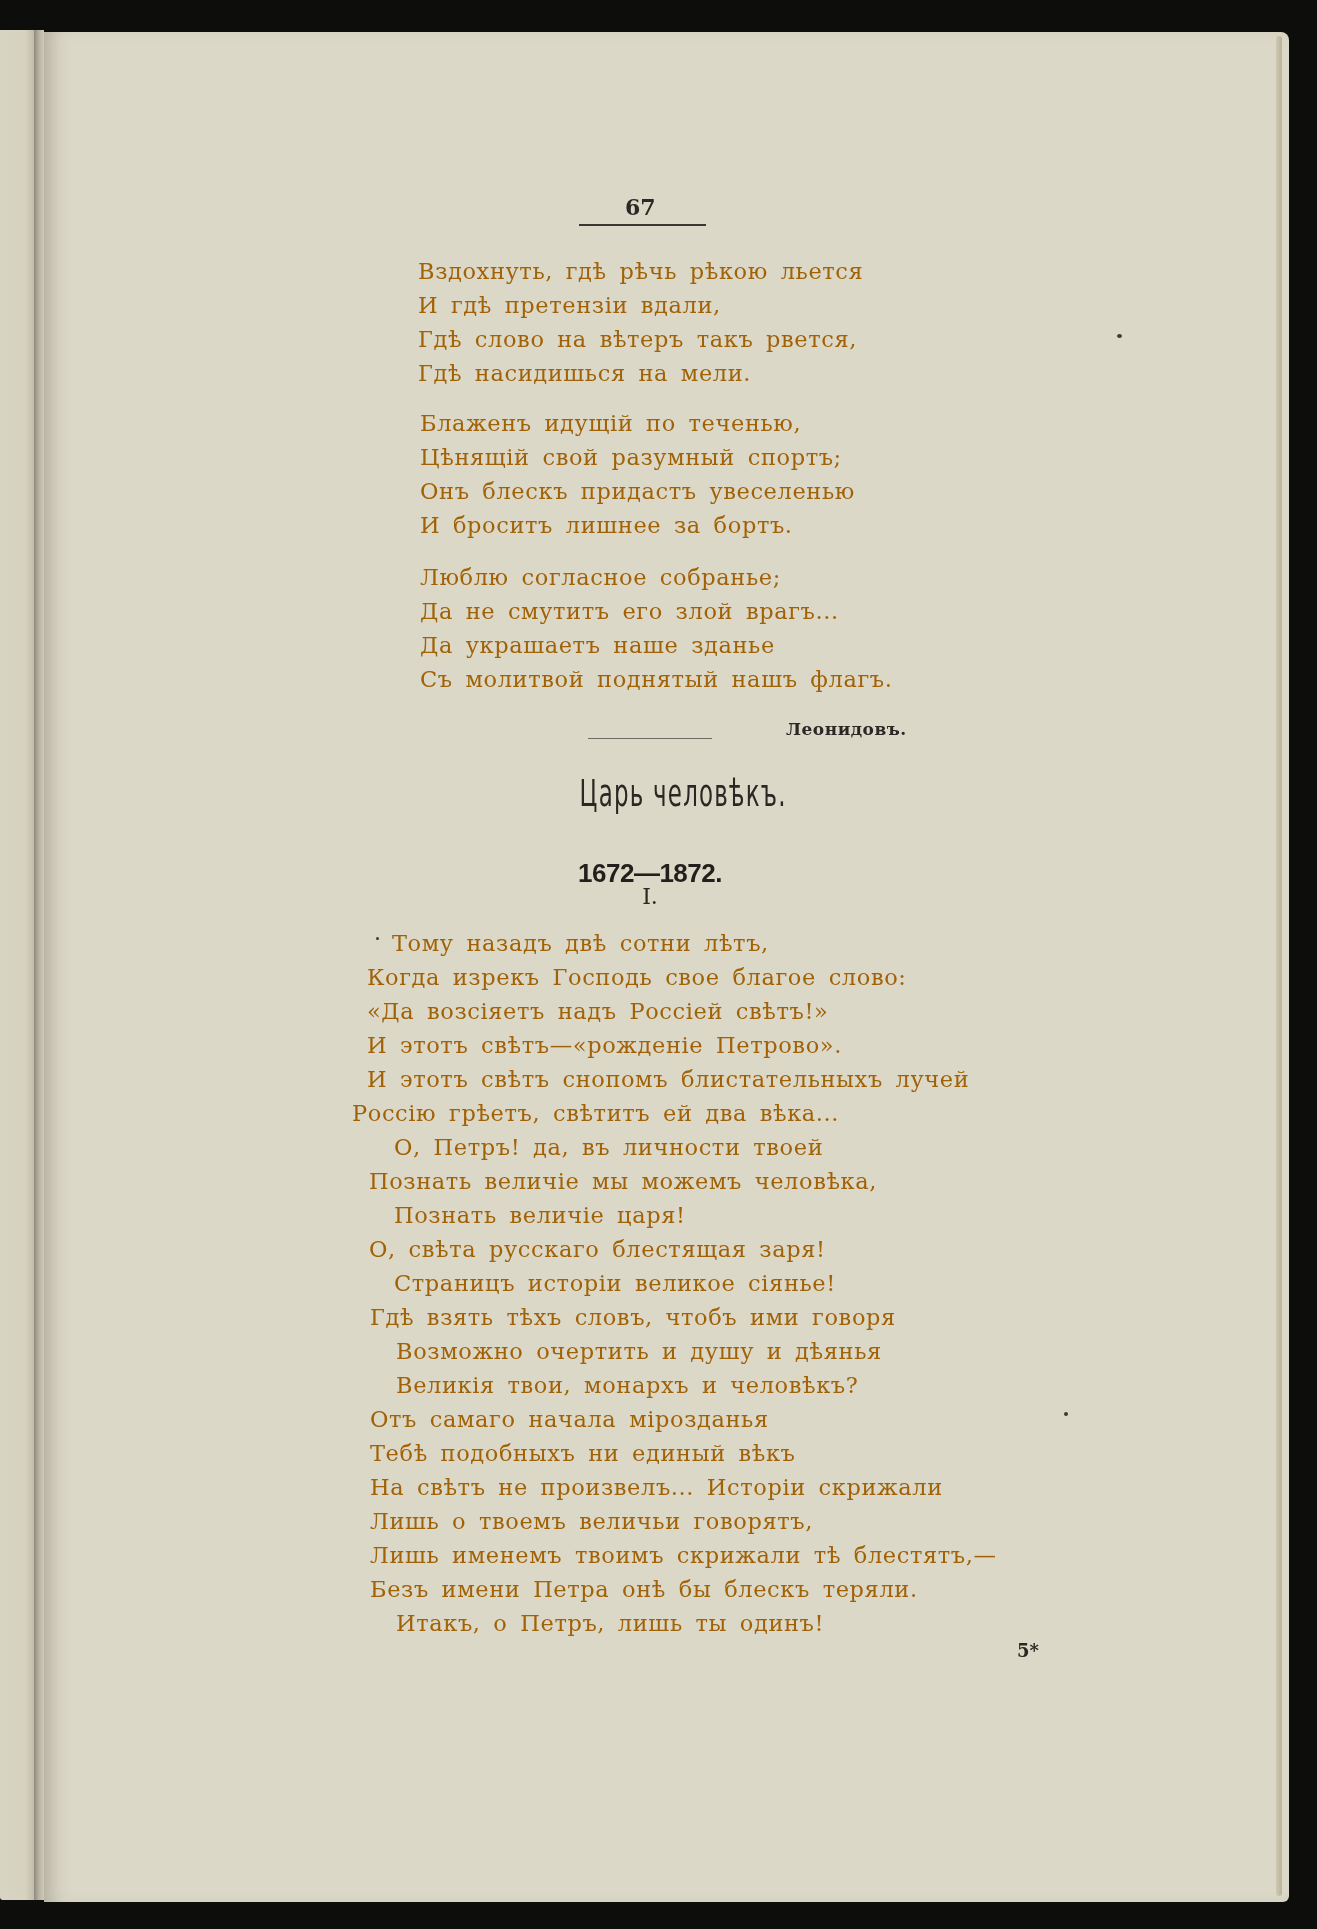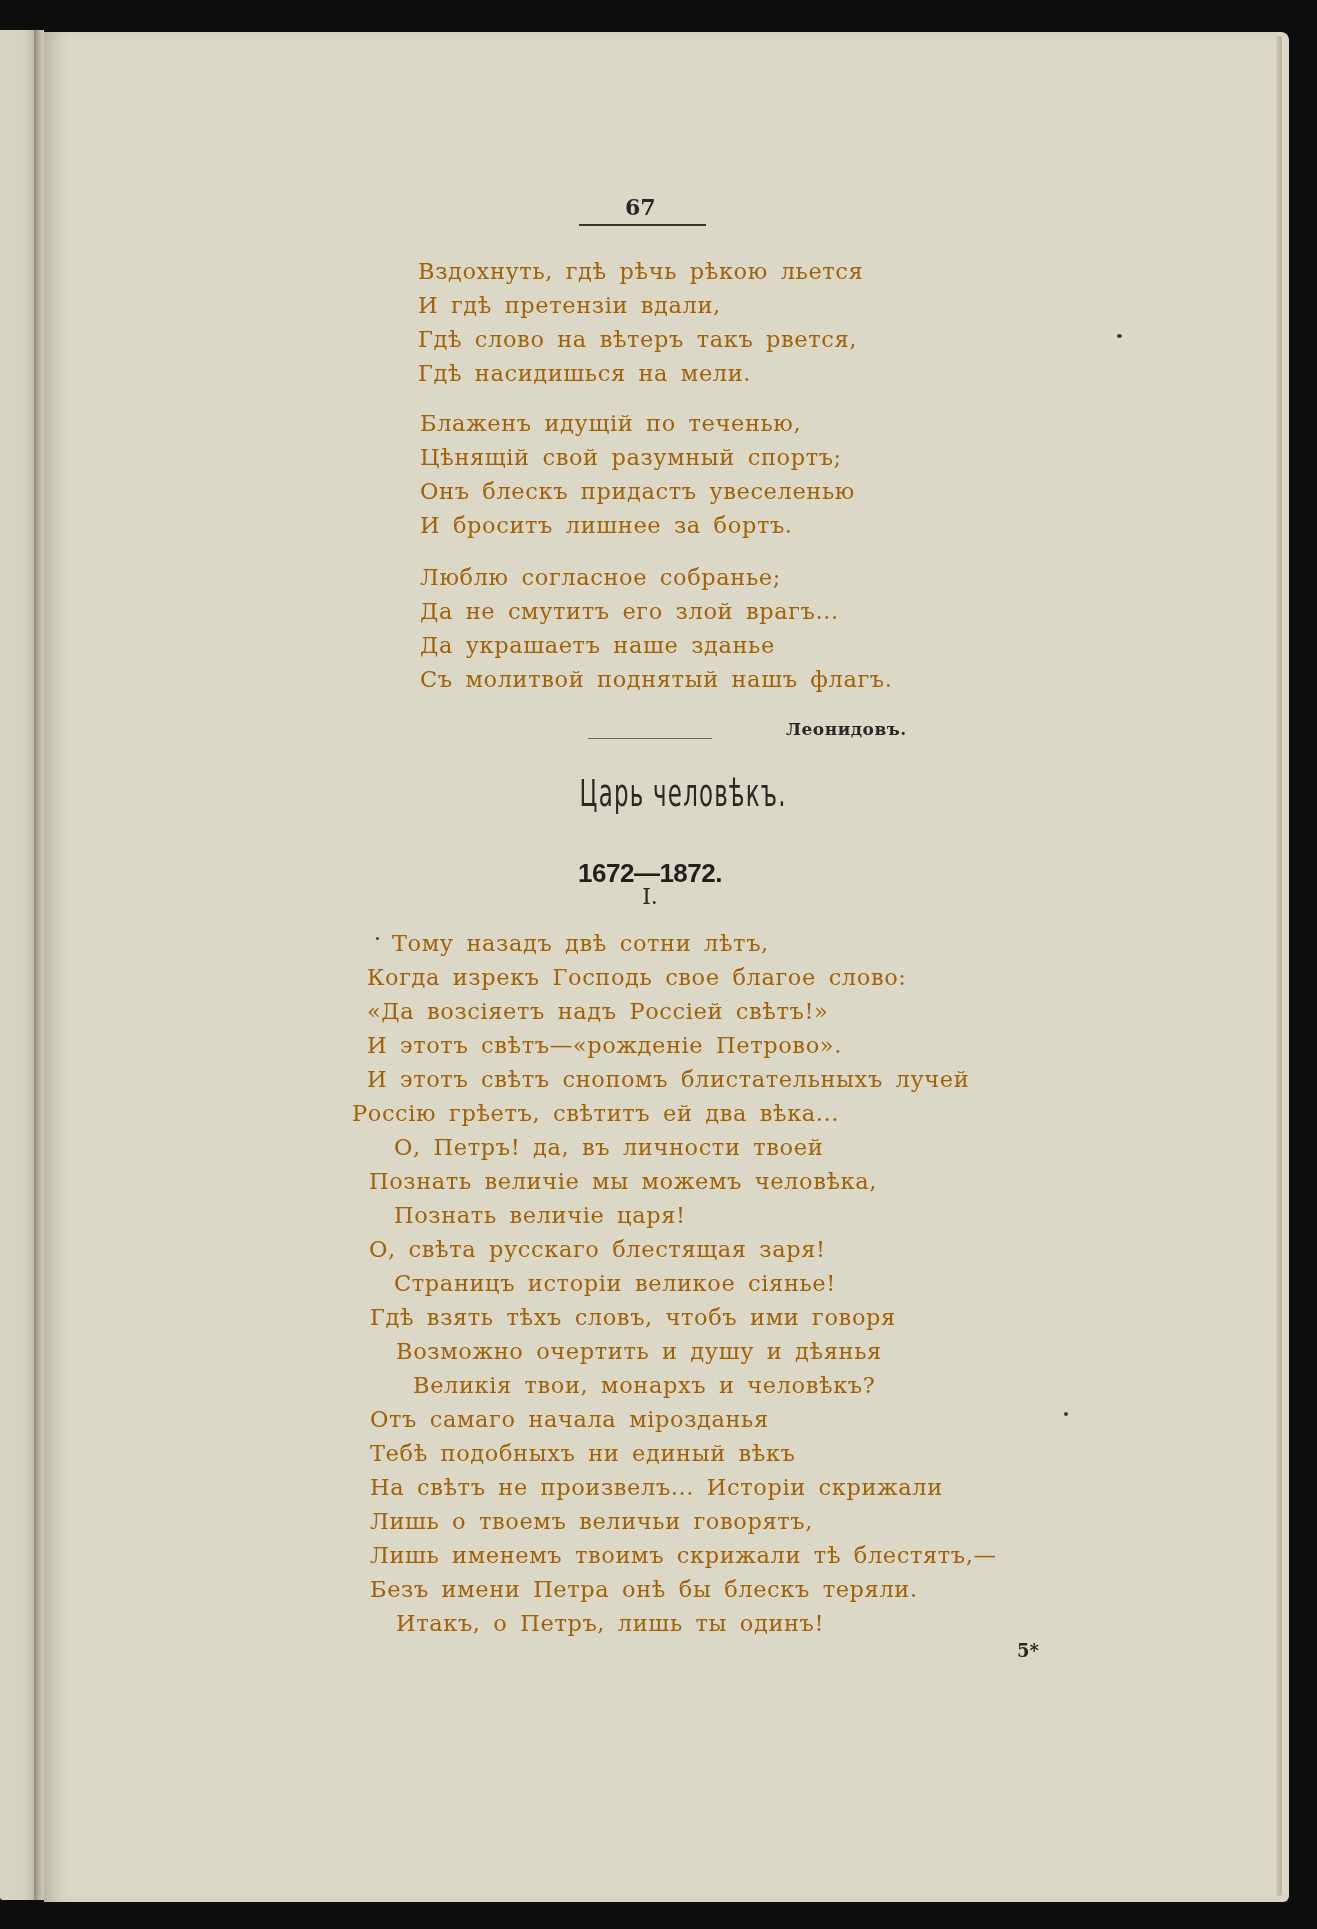--- a/index.html
+++ b/index.html
@@ -106,21 +106,21 @@
 <div class="line" style="left:367px;top:1032px">И этотъ свѣтъ—«рожденіе Петрово».</div>
 <div class="line" style="left:367px;top:1066px">И этотъ свѣтъ снопомъ блистательныхъ лучей</div>
 <div class="line" style="left:352px;top:1100px">Россію грѣетъ, свѣтитъ ей два вѣка...</div>
 <div class="line" style="left:394px;top:1134px">О, Петръ! да, въ личности твоей</div>
 <div class="line" style="left:369px;top:1168px">Познать величіе мы можемъ человѣка,</div>
 <div class="line" style="left:394px;top:1202px">Познать величіе царя!</div>
 <div class="line" style="left:369px;top:1236px">О, свѣта русскаго блестящая заря!</div>
 <div class="line" style="left:394px;top:1270px">Страницъ исторіи великое сіянье!</div>
 <div class="line" style="left:370px;top:1304px">Гдѣ взять тѣхъ словъ, чтобъ ими говоря</div>
 <div class="line" style="left:396px;top:1338px">Возможно очертить и душу и дѣянья</div>
-<div class="line" style="left:413px;top:1372px">Великія твои, монархъ и человѣкъ?</div>
+<div class="line" style="left:396px;top:1372px">Великія твои, монархъ и человѣкъ?</div>
 <div class="line" style="left:370px;top:1406px">Отъ самаго начала мірозданья</div>
 <div class="line" style="left:370px;top:1440px">Тебѣ подобныхъ ни единый вѣкъ</div>
 <div class="line" style="left:370px;top:1474px">На свѣтъ не произвелъ... Исторіи скрижали</div>
 <div class="line" style="left:370px;top:1508px">Лишь о твоемъ величьи говорятъ,</div>
 <div class="line" style="left:370px;top:1542px">Лишь именемъ твоимъ скрижали тѣ блестятъ,—</div>
 <div class="line" style="left:370px;top:1576px">Безъ имени Петра онѣ бы блескъ теряли.</div>
 <div class="line" style="left:396px;top:1610px">Итакъ, о Петръ, лишь ты одинъ!</div>
 
 <div class="signature-mark">5*</div>
 

